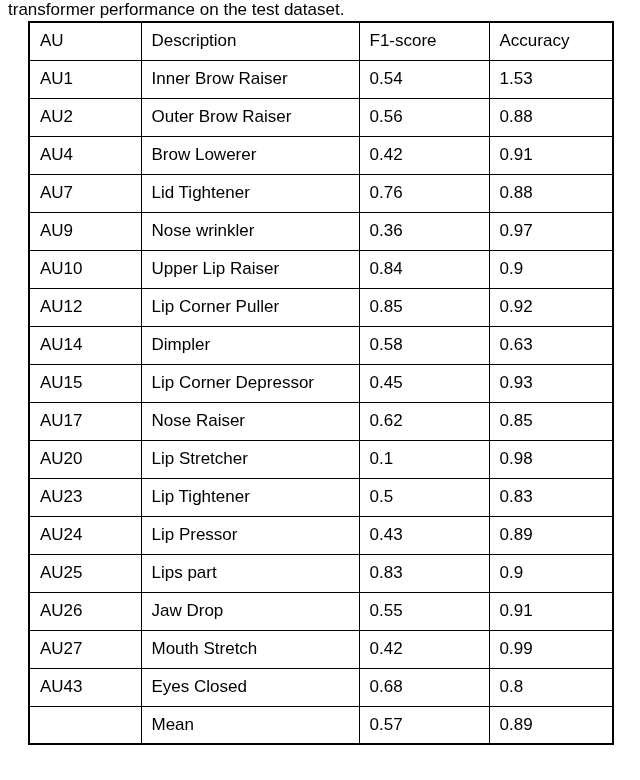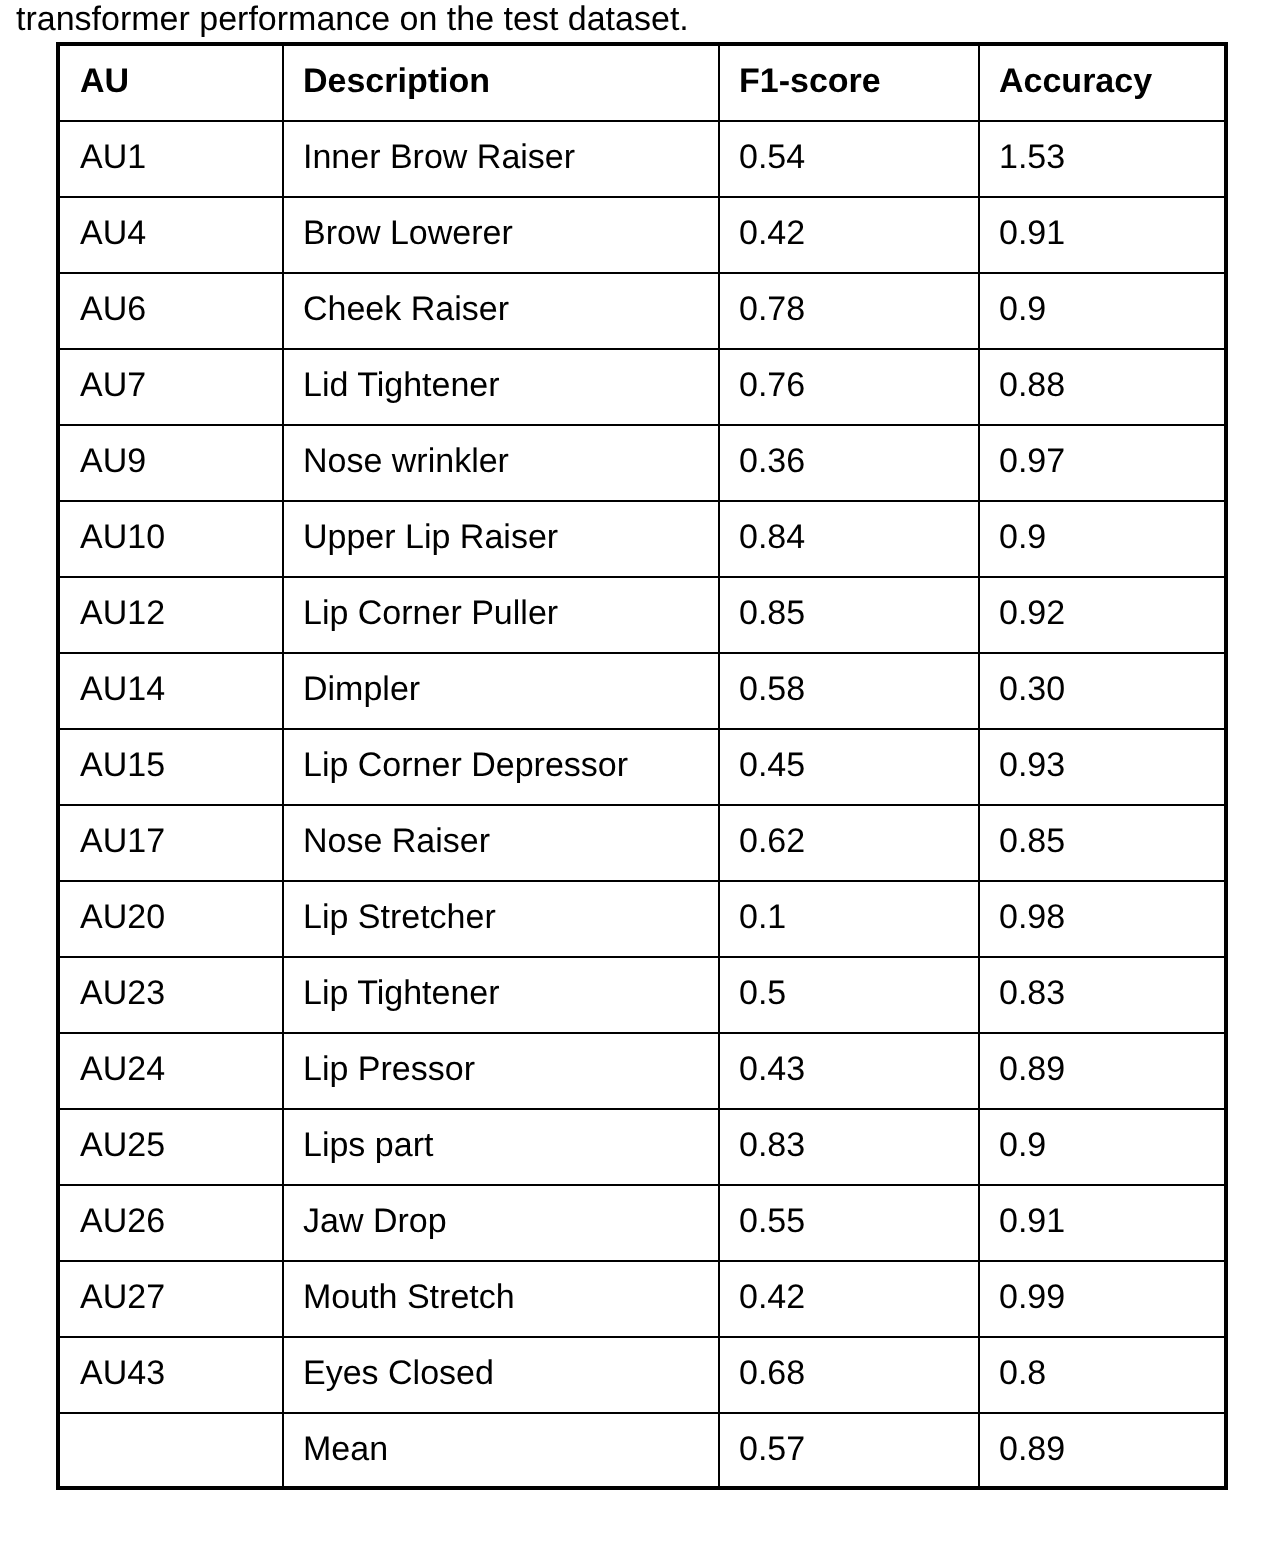--- a/index.html
+++ b/index.html
@@ -49,21 +49,21 @@
   table.au-table td {
     border: 1px solid #000;
     height: 38px;
     padding: 0 0 0 10px;
     font-size: 17px;
     text-align: left;
     vertical-align: middle;
     box-sizing: border-box;
   }
   table.au-table th {
-    font-weight: bold;
+    font-weight: normal;
   }
   table.au-table td {
     font-weight: normal;
   }
   table.au-table tr:first-child th {
     border-top: none;
   }
   .empty-cell {
     color: transparent;
   }
@@ -92,32 +92,32 @@
         </tr>
       </thead>
       <tbody>
           <tr>
             <td>AU1</td>
             <td>Inner Brow Raiser</td>
             <td>0.54</td>
             <td>1.53</td>
           </tr>
           <tr>
+            <td>AU2</td>
+            <td>Outer Brow Raiser</td>
+            <td>0.56</td>
+            <td>0.88</td>
+          </tr>
+          <tr>
             <td>AU4</td>
             <td>Brow Lowerer</td>
             <td>0.42</td>
             <td>0.91</td>
           </tr>
           <tr>
-            <td>AU6</td>
-            <td>Cheek Raiser</td>
-            <td>0.78</td>
-            <td>0.9</td>
-          </tr>
-          <tr>
             <td>AU7</td>
             <td>Lid Tightener</td>
             <td>0.76</td>
             <td>0.88</td>
           </tr>
           <tr>
             <td>AU9</td>
             <td>Nose wrinkler</td>
             <td>0.36</td>
             <td>0.97</td>
@@ -131,21 +131,21 @@
           <tr>
             <td>AU12</td>
             <td>Lip Corner Puller</td>
             <td>0.85</td>
             <td>0.92</td>
           </tr>
           <tr>
             <td>AU14</td>
             <td>Dimpler</td>
             <td>0.58</td>
-            <td>0.30</td>
+            <td>0.63</td>
           </tr>
           <tr>
             <td>AU15</td>
             <td>Lip Corner Depressor</td>
             <td>0.45</td>
             <td>0.93</td>
           </tr>
           <tr>
             <td>AU17</td>
             <td>Nose Raiser</td>

